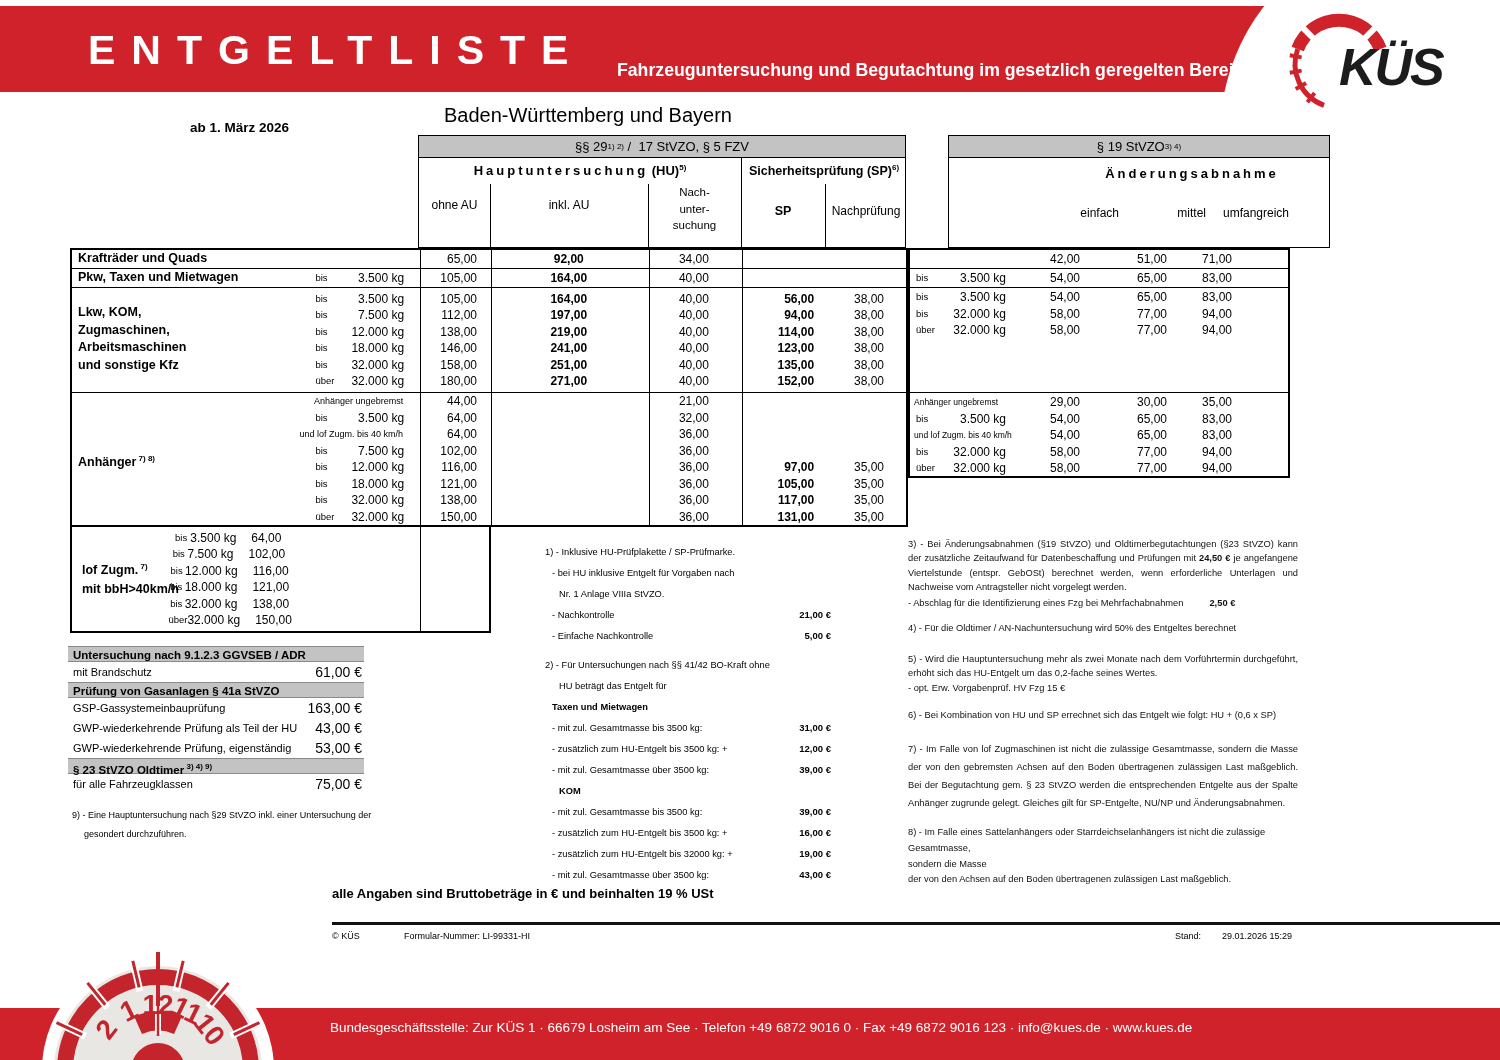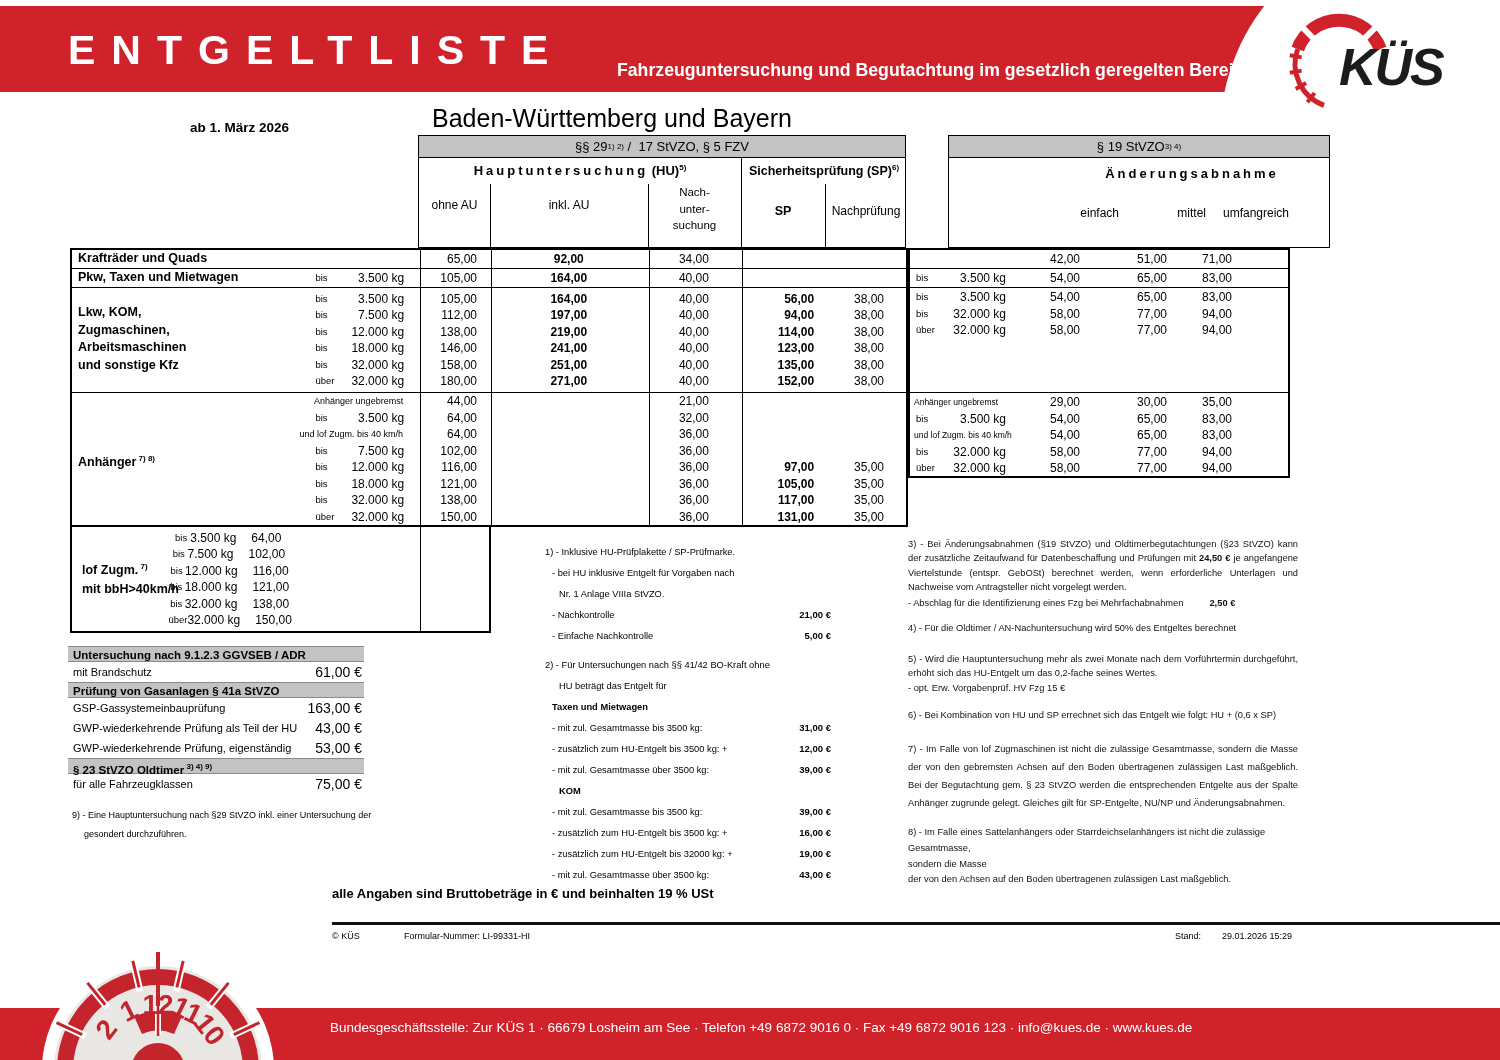--- a/index.html
+++ b/index.html
@@ -2,27 +2,27 @@
 <html><head>
 <meta charset="utf-8">
 <style>
   html,body{margin:0;padding:0;background:#fff;}
   *{box-sizing:border-box;}
   .page{position:relative;width:1500px;height:1060px;background:#fff;overflow:hidden;
         font-family:"Liberation Sans", sans-serif;color:#000;}
 
   
   .banner{position:absolute;left:0;top:6px;width:1500px;height:86px;background:#cf222b;overflow:hidden;}
-  .banner-title{position:absolute;left:68px;top:21px;font-size:41px;font-weight:700;color:#fff;letter-spacing:16px;white-space:nowrap;}
+  .banner-title{position:absolute;left:88px;top:21px;font-size:41px;font-weight:700;color:#fff;letter-spacing:16px;white-space:nowrap;}
   .banner-sub{position:absolute;left:617px;top:53px;font-size:19px;font-weight:700;color:#fff;white-space:nowrap;transform:scaleX(.93);transform-origin:left center;}
   .banner-curve{position:absolute;left:1220px;top:-75px;width:420px;height:420px;border-radius:50%;background:#fff;}
   .logo{position:absolute;left:1287px;top:4px;width:175px;height:110px;}
 
   .date-label{position:absolute;left:190px;top:120px;font-size:13.5px;font-weight:700;}
-  .region-title{position:absolute;left:432px;top:104px;font-size:25px;}
+  .region-title{position:absolute;left:444px;top:104px;font-size:20px;}
 
   
   .hu-header-box{position:absolute;left:418px;top:135px;width:488px;height:113px;border:1px solid #000;background:#fff;}
   .aend-header-box{position:absolute;left:908px;top:135px;width:382px;height:113px;border:1px solid #000;background:#fff;margin-left:40px;}
   .graybar{height:22px;background:#c3c3c3;border-bottom:1px solid #000;display:flex;align-items:center;justify-content:center;font-size:13px;white-space:pre;}
   sup{font-size:8px;}
   .hu-group{position:absolute;left:0;top:27px;width:322px;text-align:center;font-weight:700;font-size:13px;white-space:nowrap;}
   .spaced{letter-spacing:3px;}
   .sp-group{position:absolute;left:322px;top:27px;width:166px;text-align:center;font-weight:700;font-size:12.5px;}
   .col-ohne{position:absolute;left:0;top:62px;width:71px;text-align:center;font-size:12px;}

